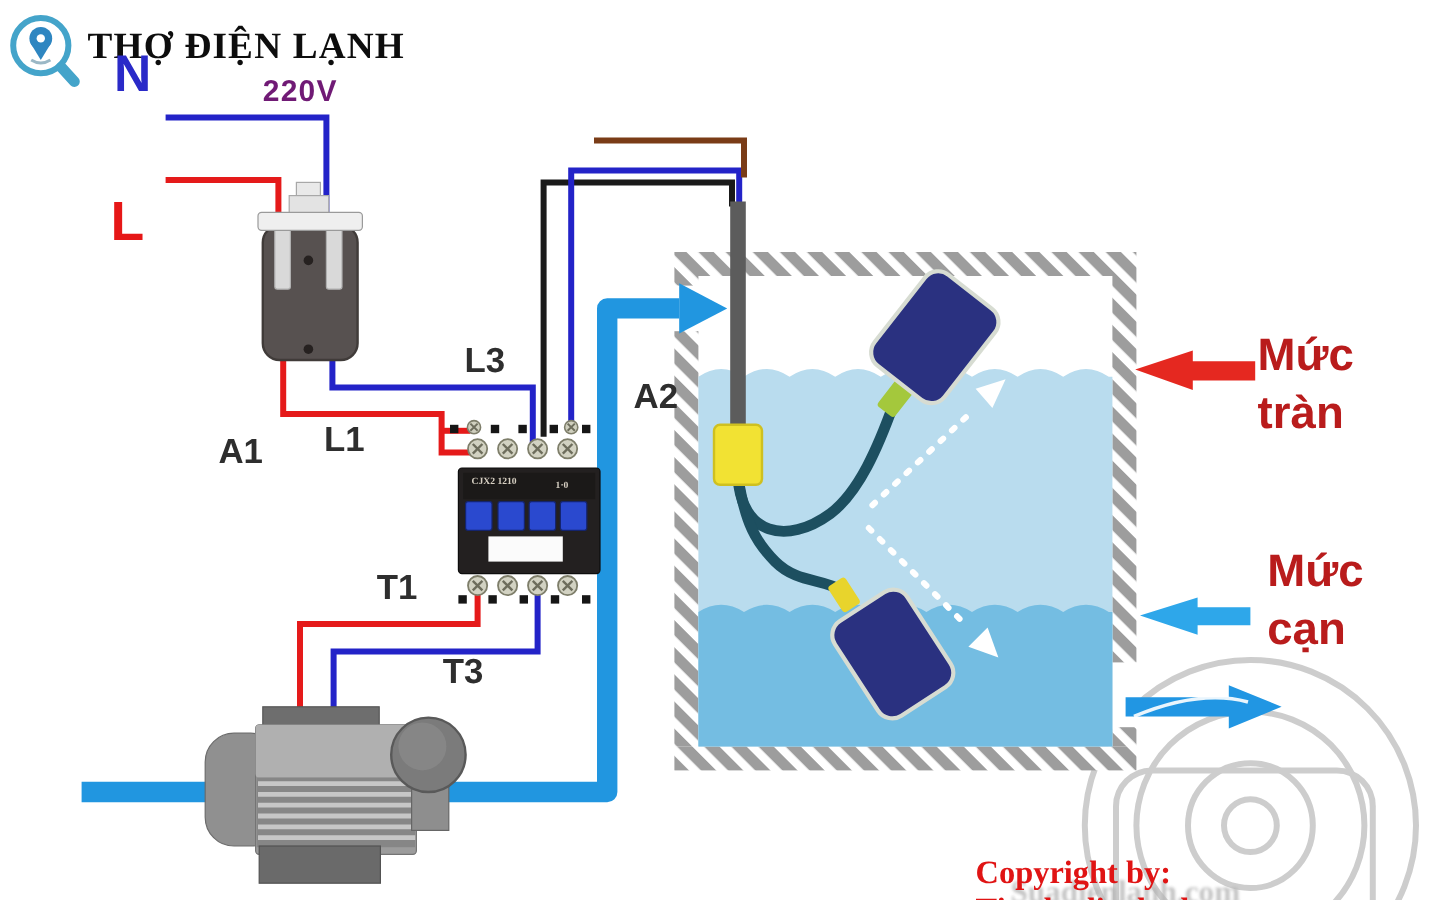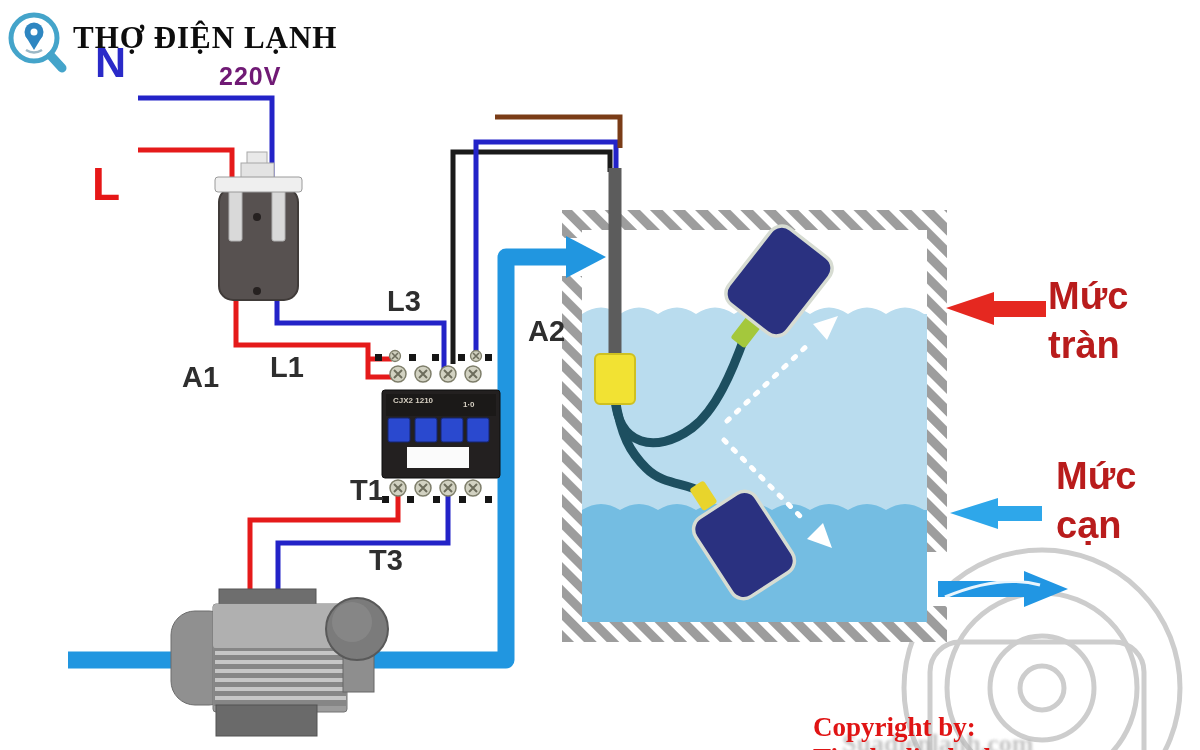--- a/index.html
+++ b/index.html
@@ -13,21 +13,21 @@
   .n-label{left:95px;top:40px;font-size:43px;color:#2a2ac8;}
   .l-label{left:92px;top:160px;font-size:46px;color:#e61717;}
   .v-label{left:219px;top:63px;font-size:25px;color:#701a75;letter-spacing:1px;}
   .term{font-size:29px;color:#2e2e2e;}
   .level{font-size:38px;color:#b91c1c;line-height:49px;}
   .copyright{position:absolute;left:813px;top:712px;font-family:"Liberation Serif",serif;
              font-weight:bold;font-size:27px;color:#e01414;}
   .wm-text{position:absolute;left:842px;top:729px;font-family:"Liberation Serif",serif;
            font-weight:bold;font-size:26px;color:#b5b5b5;filter:blur(1.4px);opacity:.8;}
   .ct-tiny{position:absolute;font-size:8px;line-height:8px;font-weight:bold;
-           color:#d6cfc2;filter:blur(.4px);letter-spacing:0;}
+           color:#d6cfc2;filter:blur(.4px);letter-spacing:0;font-family:Liberation Serif, serif;}
 </style>
 </head>
 <body>
 
 <div class="canvas">
 
 <svg width="1200" height="750" viewBox="0 0 1200 750">
   <defs>
     <pattern id="hatch" width="16" height="16" patternUnits="userSpaceOnUse" patternTransform="rotate(-45)">
       <rect width="16" height="16" fill="#9d9d9d"></rect>
@@ -184,21 +184,21 @@
 
   <div class="logo-text">THỢ ĐIỆN LẠNH</div>
   <div class="lbl n-label">N</div>
   <div class="lbl l-label">L</div>
   <div class="lbl v-label">220V</div>
 
   <div class="lbl term" style="left:182px;top:362px;">A1</div>
   <div class="lbl term" style="left:270px;top:352px;">L1</div>
   <div class="lbl term" style="left:387px;top:286px;">L3</div>
   <div class="lbl term" style="left:492px;top:316px;margin-left:36px;">A2</div>
-  <div class="lbl term" style="left:314px;top:475px;margin-left:36px;">T1</div>
+  <div class="lbl term" style="left:314px;top:475px;">T1</div>
   <div class="lbl term" style="left:369px;top:545px;">T3</div>
 
   <div class="ct-tiny" style="left:393px;top:397px;">CJX2
 1210</div>
   <div class="ct-tiny" style="left:463px;top:401px;">1·0</div>
 
   <div class="lbl level" style="left:1048px;top:272px;">Mức
 tràn</div>
   <div class="lbl level" style="left:1056px;top:452px;">Mức
 cạn</div>

